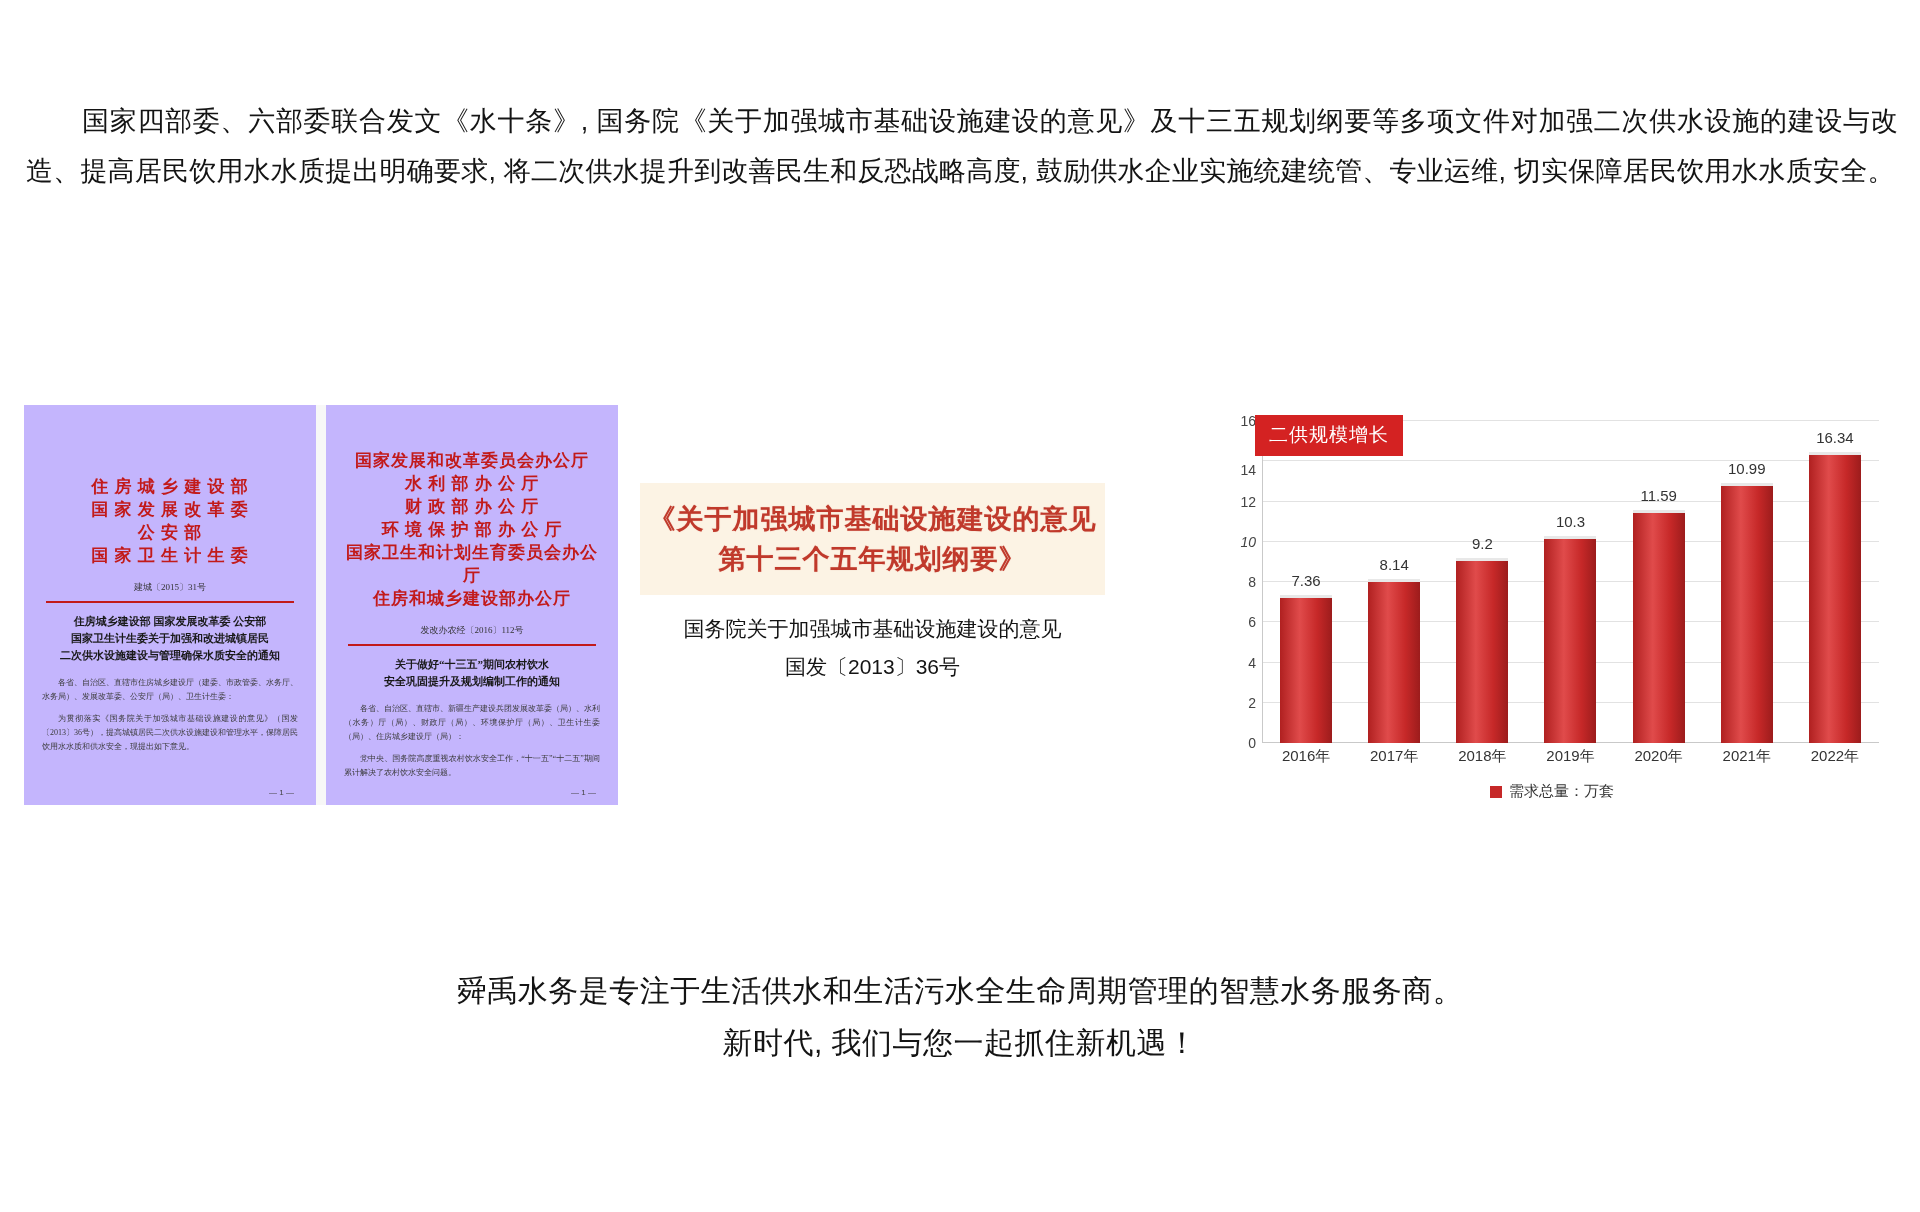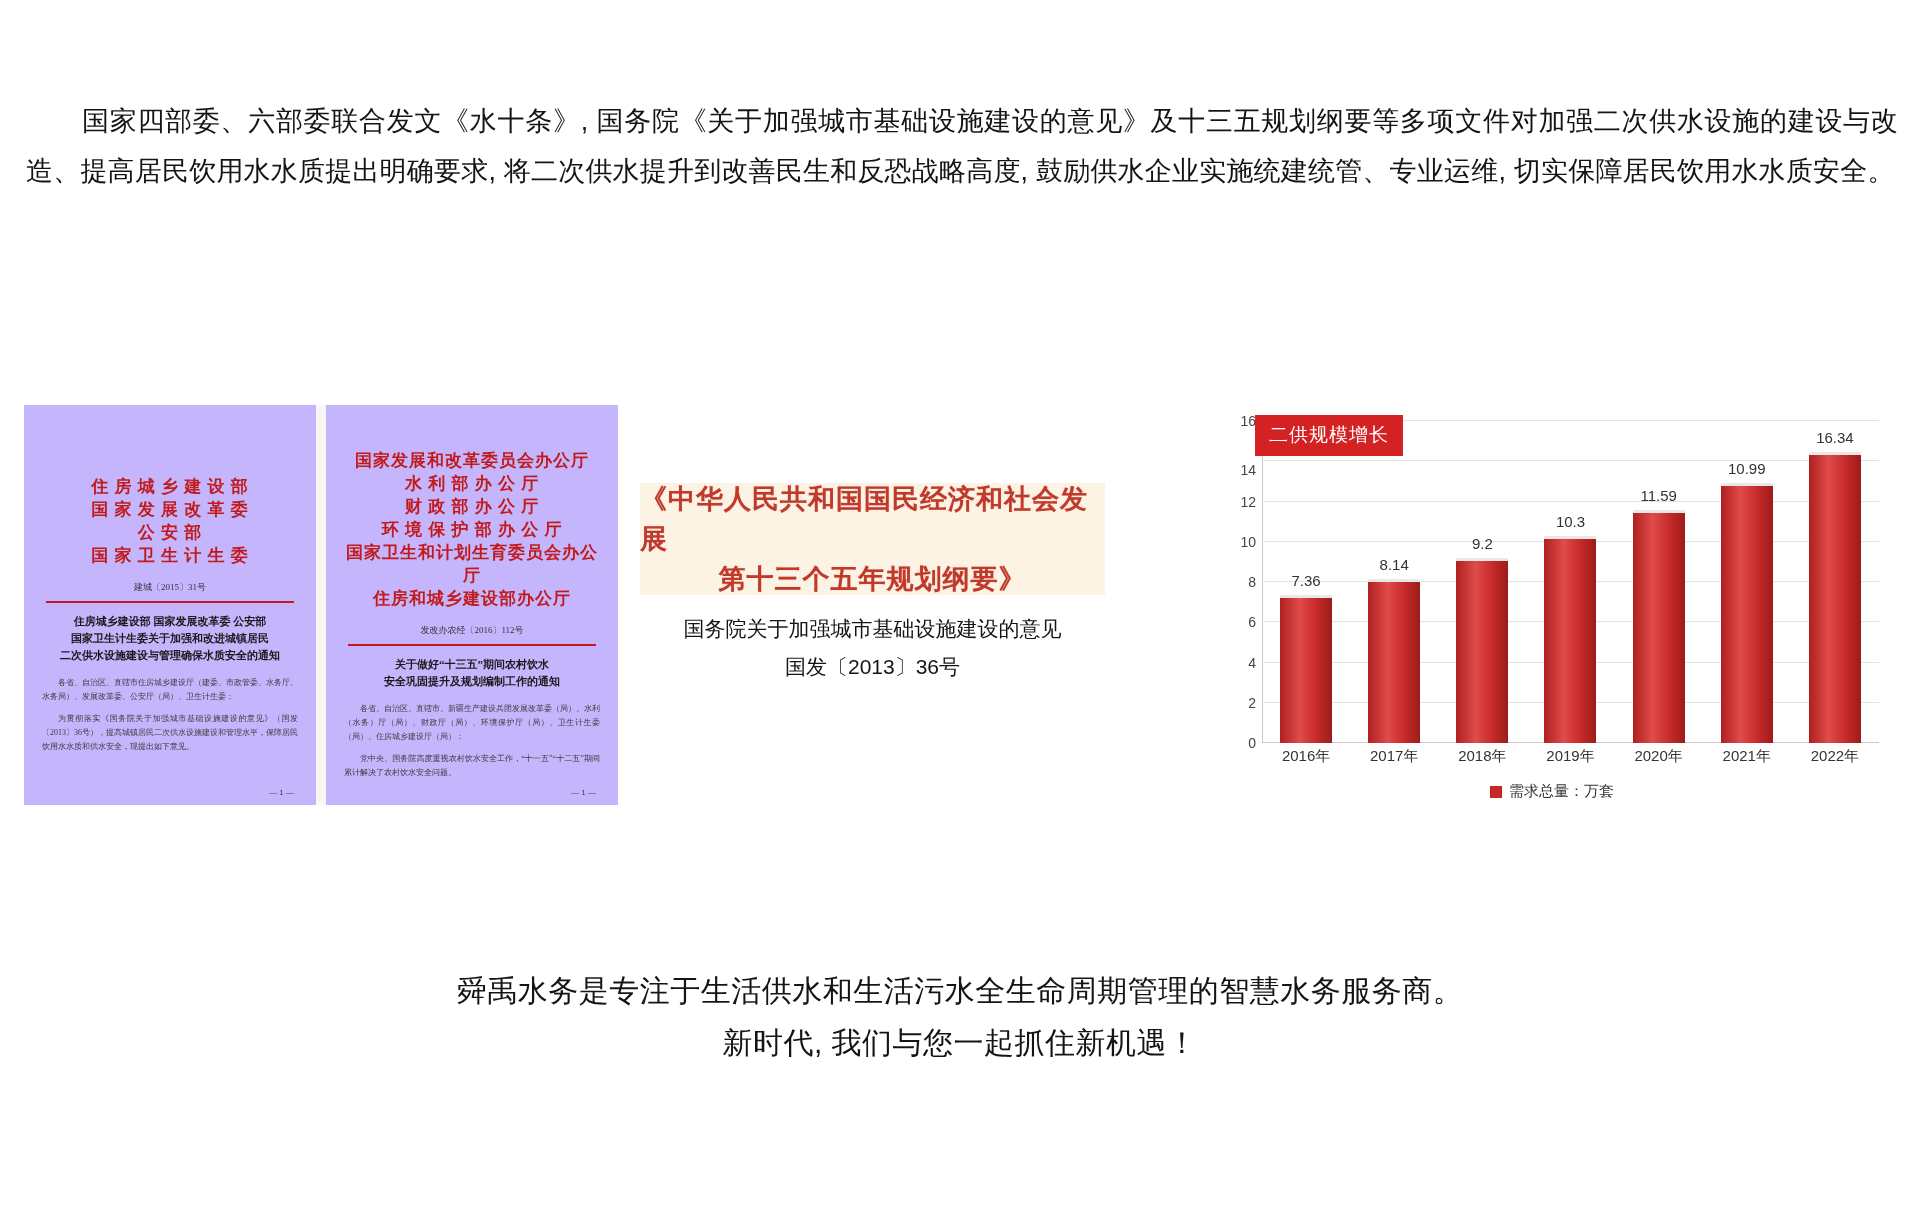--- a/index.html
+++ b/index.html
@@ -325,21 +325,21 @@
 安全巩固提升及规划编制工作的通知</div>
       <div class="scan-body">
         <p>各省、自治区、直辖市、新疆生产建设兵团发展改革委（局）、水利（水务）厅（局）、财政厅（局）、环境保护厅（局）、卫生计生委（局）、住房城乡建设厅（局）：</p>
         <p>党中央、国务院高度重视农村饮水安全工作，“十一五”“十二五”期间累计解决了农村饮水安全问题。</p>
       </div>
       <div class="scan-pagenum">— 1 —</div>
     </div>
   </div>
 
   <div class="plan-banner">
-    <div class="plan-banner-line">《中华人民共和国国民经济和社会发展</div>
+    <div class="plan-banner-line">《关于加强城市基础设施建设的意见</div>
     <div class="plan-banner-line">第十三个五年规划纲要》</div>
   </div>
   <div class="plan-caption">
     <div>国务院关于加强城市基础设施建设的意见</div>
     <div>国发〔2013〕36号</div>
   </div>
 
   <div class="chart-card">
     <div class="chart-badge">二供规模增长</div>
 
@@ -349,21 +349,21 @@
           <div class="y-tick" style="top: 100%;">0</div>
           <div class="gridline" style="bottom: 12.5%;"></div>
           <div class="y-tick" style="top: 87.5%;">2</div>
           <div class="gridline" style="bottom: 25%;"></div>
           <div class="y-tick" style="top: 75%;">4</div>
           <div class="gridline" style="bottom: 37.5%;"></div>
           <div class="y-tick" style="top: 62.5%;">6</div>
           <div class="gridline" style="bottom: 50%;"></div>
           <div class="y-tick" style="top: 50%;">8</div>
           <div class="gridline" style="bottom: 62.5%;"></div>
-          <div class="y-tick" style="top: 37.5%;">10</div>
+          <div class="y-tick" style="top: 37.5%; font-style: italic;">10</div>
           <div class="gridline" style="bottom: 75%;"></div>
           <div class="y-tick" style="top: 25%;">12</div>
           <div class="gridline" style="bottom: 87.5%;"></div>
           <div class="y-tick" style="top: 12.5%; margin-top: 9px;">14</div>
           <div class="gridline" style="bottom: 100%;"></div>
           <div class="y-tick" style="top: 0%;">16</div>
         </div>
       <div class="axis-line"></div>
       <div class="axis-line-v"></div>
       <div class="bars" id="bars">

